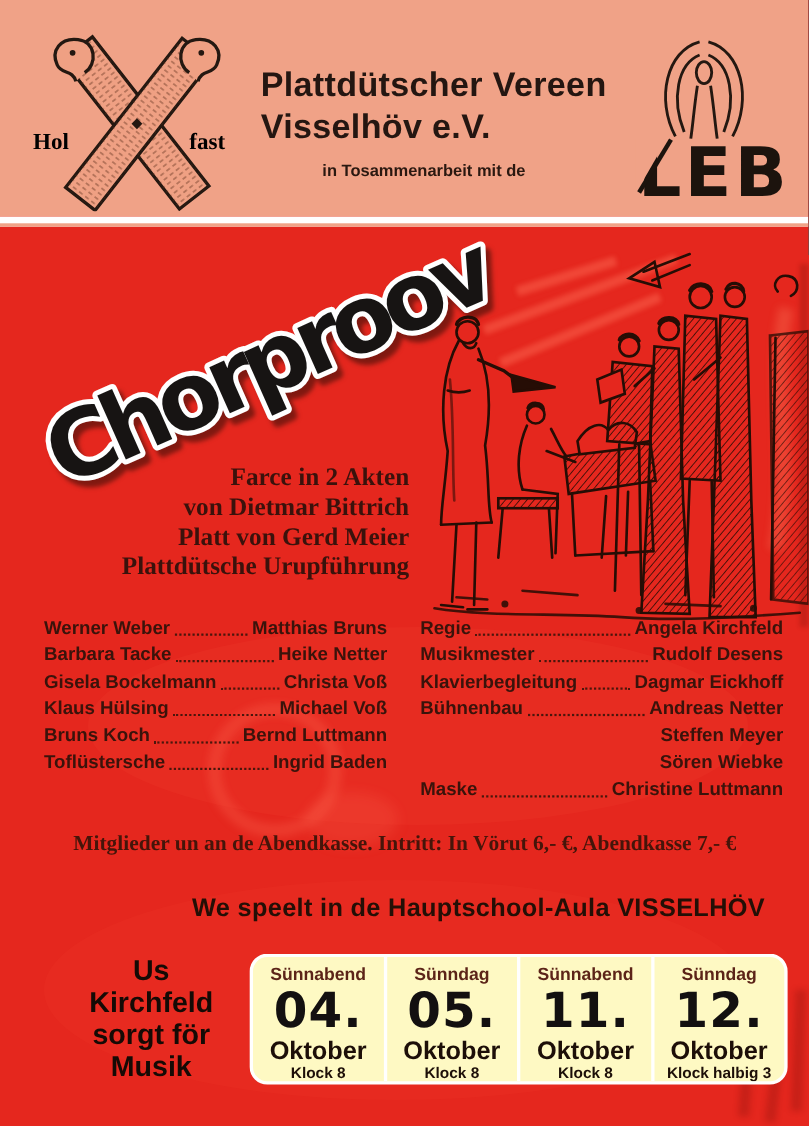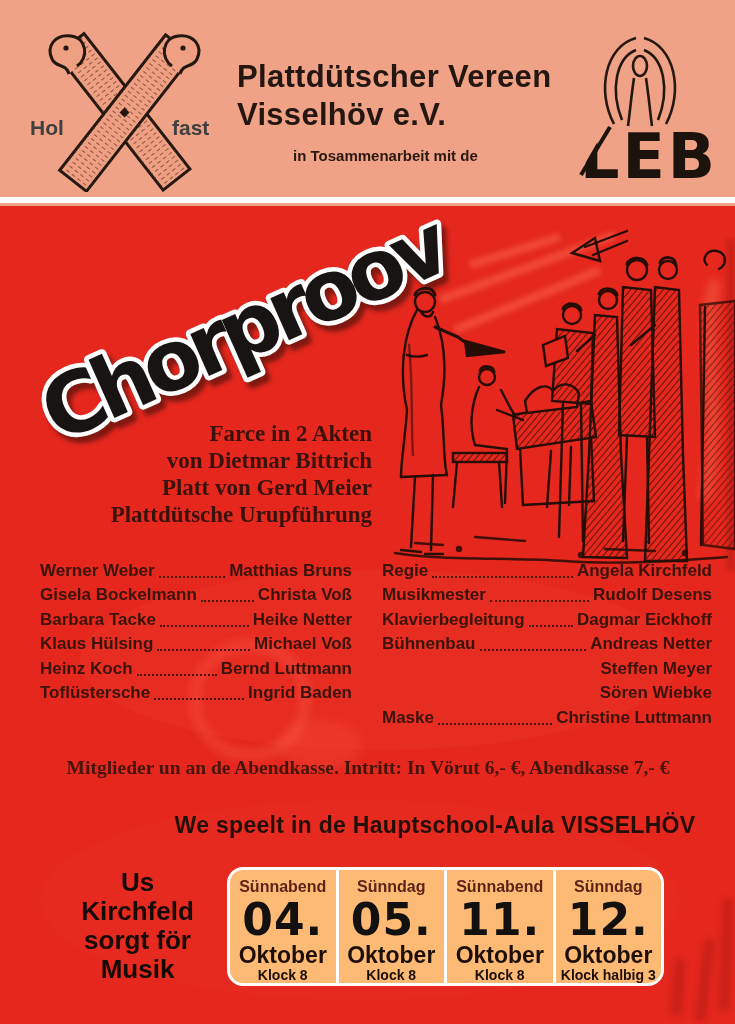--- a/index.html
+++ b/index.html
@@ -6,22 +6,22 @@
   .poster{position:relative;width:735px;height:1024px;background:#e5271e;overflow:hidden;
           font-family:"Liberation Sans",sans-serif;}
   
   .header{position:absolute;top:0;left:0;width:735px;height:197px;background:#f0a287;}
   .header-stripe{position:absolute;top:197px;left:0;width:735px;height:6px;background:#ffffff;
                  border-bottom:3px solid #f0a287;}
   .org-block{position:absolute;left:237px;top:58px;font-size:31px;font-weight:bold;
              color:#241611;line-height:38px;letter-spacing:.3px;}
   .coop-line{position:absolute;left:293px;top:147px;font-size:15px;font-weight:600;color:#2a1810;}
   .logo-left{position:absolute;left:22px;top:26px;width:205px;height:166px;}
-  .logo-left .word{position:absolute;top:90px;font-family:Liberation Sans, sans-serif;
-                   font-weight:bold;font-size:21px;color:#404040;}
+  .logo-left .word{position:absolute;top:90px;font-family:Liberation Serif, serif;
+                   font-weight:bold;font-size:21px;color:#000000;}
   .logo-left .w1{left:8px;} .logo-left .w2{left:150px;}
   .logo-right{position:absolute;left:570px;top:26px;width:162px;height:162px;}
   
   .title-svg{position:absolute;left:0;top:195px;width:540px;height:335px;overflow:visible;}
   .title-svg text{font-family:"DejaVu Sans",sans-serif;font-weight:bold;font-size:84px;
                   letter-spacing:-7px;fill:#171413;stroke:#ffffff;stroke-width:9px;
                   stroke-linejoin:round;paint-order:stroke;}
   .title-shadow{filter:drop-shadow(5px 6px 2px rgba(45,12,6,.55));}
   
   .subtitle{position:absolute;left:40px;top:420px;width:332px;text-align:right;
@@ -39,22 +39,22 @@
   
   .tickets{position:absolute;left:38px;top:756px;width:660px;text-align:center;
            font-family:"Liberation Serif",serif;font-weight:bold;font-size:19.5px;
            line-height:24px;color:#45150a;}
   .venue{position:absolute;left:150px;top:812px;width:570px;text-align:center;
          font-size:23px;font-weight:bold;letter-spacing:.3px;color:#240f06;}
   
   .music{position:absolute;left:55px;top:868px;width:165px;text-align:center;
          font-size:26px;font-weight:bold;line-height:29px;color:#150a05;}
   
-  .date-panel{position:absolute;left:227px;top:867px;width:437px;height:119px;
-              background:#fdba74;border:3px solid #ffffff;border-radius:16px;
+  .date-panel{position:absolute;left:227px;top:867px;width:489px;height:119px;
+              background:#fef9c3;border:3px solid #ffffff;border-radius:16px;
               display:flex;box-sizing:border-box;overflow:hidden;}
   .date-cell{flex:1;text-align:center;padding-top:7px;border-right:3px solid #ffffff;}
   .date-cell:last-child{border-right:none;}
   .d-day{font-size:16px;font-weight:bold;color:#5c2418;line-height:19px;}
   .d-num{font-family:"DejaVu Sans",sans-serif;font-size:44px;font-weight:bold;
          color:#131010;line-height:47px;letter-spacing:1px;}
   .d-month{font-size:23px;font-weight:bold;color:#1d0f08;line-height:24px;}
   .d-time{font-size:14px;font-weight:bold;color:#1d0f08;line-height:16px;}
   
   .ghost-layer,.sketch{position:absolute;pointer-events:none;}
@@ -244,36 +244,36 @@
     <div>Plattdütsche Urupführung</div>
   </div>
 
   <div class="cast-col cast-left">
     <div class="cast-row">
       <span>Werner Weber</span>
       <span class="leader"></span>
       <span>Matthias Bruns</span>
     </div>
     <div class="cast-row">
+      <span>Barbara Tacke</span>
+      <span class="leader"></span>
+      <span>Heike Netter</span>
+    </div>
+    <div class="cast-row">
       <span>Gisela Bockelmann</span>
       <span class="leader"></span>
       <span>Christa Voß</span>
     </div>
     <div class="cast-row">
-      <span>Barbara Tacke</span>
-      <span class="leader"></span>
-      <span>Heike Netter</span>
-    </div>
-    <div class="cast-row">
       <span>Klaus Hülsing</span>
       <span class="leader"></span>
       <span>Michael Voß</span>
     </div>
     <div class="cast-row">
-      <span>Heinz Koch</span>
+      <span>Bruns Koch</span>
       <span class="leader"></span>
       <span>Bernd Luttmann</span>
     </div>
     <div class="cast-row gap-top">
       <span>Toflüstersche</span>
       <span class="leader"></span>
       <span>Ingrid Baden</span>
     </div>
   </div>
 

